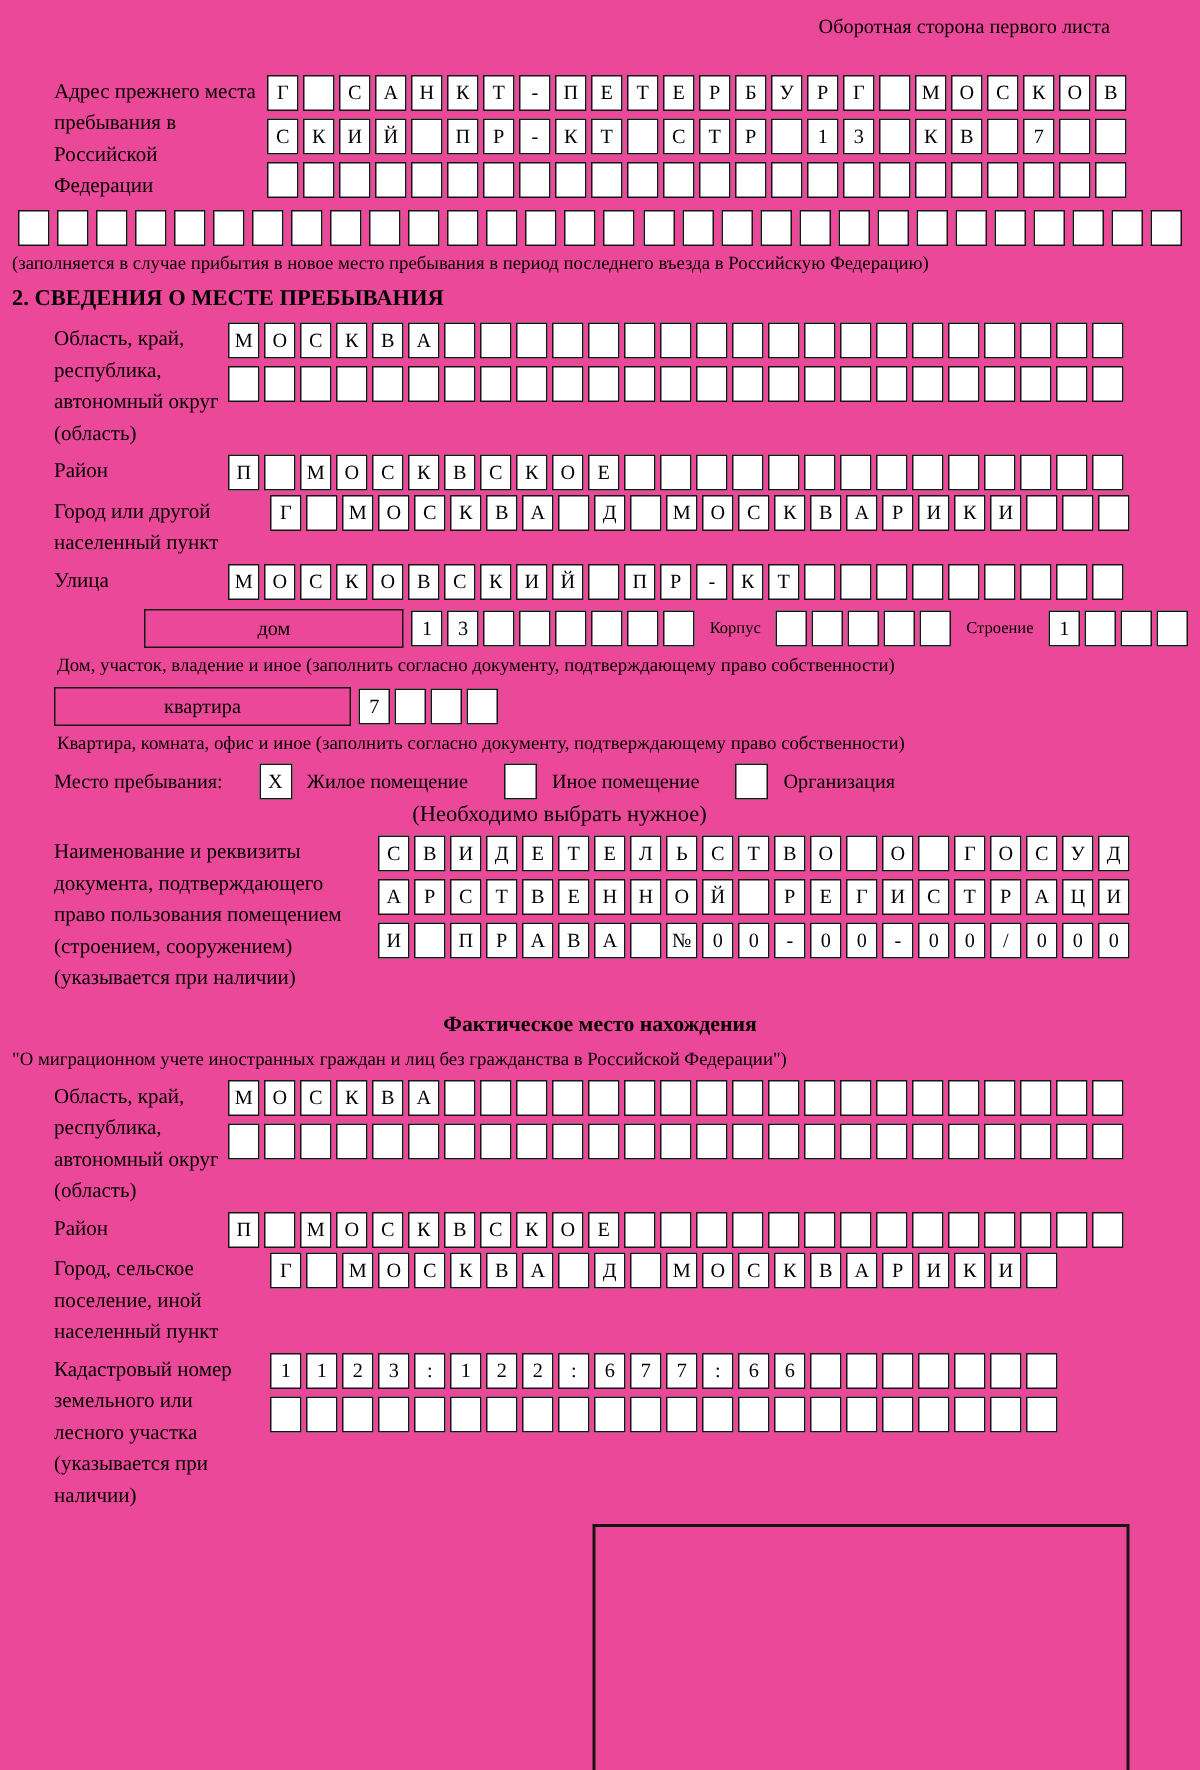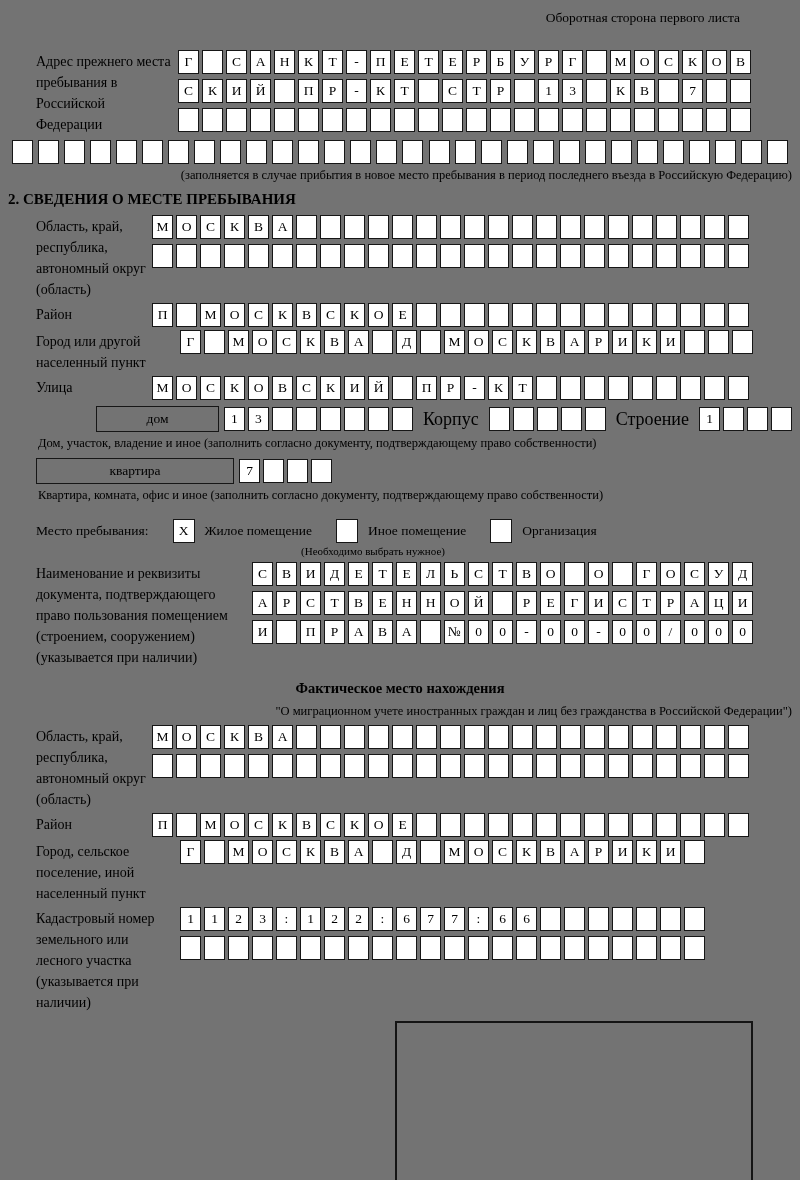--- a/index.html
+++ b/index.html
@@ -1,53 +1,53 @@
 <!DOCTYPE html>
 <html><head>
 <meta charset="utf-8">
 <style>
   * { box-sizing: border-box; }
   html,body { margin:0; padding:0; background:#ffffff; }
   body { font-family:"Liberation Serif", serif; color:#000; }
-  .page { width:800px; height:1180px; padding:10px 8px 0 8px; overflow:hidden; background:#737373; }
+  .page { width:800px; height:1180px; padding:10px 8px 0 8px; overflow:hidden; background:#ec4899; }
 
   .side-note { text-align:right; padding-right:52px; font-size:13.5px; margin-bottom:24px; }
 
   .field { display:flex; padding-left:28px; margin-bottom:3px; }
   .field-label { flex:0 0 var(--lw,142px); font-size:14px; line-height:1.5; padding-top:1px; padding-right:6px; }
   .field-rows { flex:1; }
 
   .cells { display:flex; gap:3px; }
   .cells + .cells { margin-top:5px; }
   .cell { flex:0 0 21px; width:21px; height:24px; border:1.6px solid #161616;
           display:flex; align-items:center; justify-content:center;
           font-size:13.5px; background:#fff; }
   .cells.full { justify-content:space-between; gap:0; margin:5px 4px 3px 4px; }
   .cells.full .cell { flex:0 0 21px; }
 
   .caption { font-size:12.5px; line-height:1.3; }
-  .caption.center { text-align:right; margin:2px 0 4px 0; }
+  .caption.center { text-align:left; margin:2px 0 4px 0; }
   .caption.indent { padding-left:30px; margin:2px 0 5px 0; }
 
   .section-title { text-align:left; font-weight:bold; font-size:15px; margin:8px 0 7px 0; }
   .sub-title { text-align:center; font-weight:bold; font-size:14.5px; margin:12px 0 6px 0; }
 
   .house-row, .apt-row { display:flex; align-items:center; gap:5px; margin:6px 0 3px 0; }
   .house-row { padding-left:88px; }
   .apt-row { padding-left:28px; }
   .widebox { width:198px; height:26px; border:1.6px solid #161616;
              display:flex; align-items:center; justify-content:center; font-size:13.5px; }
-  .inline-label { font-size:18px; padding:0 5px; white-space:nowrap; }
-
-  .stay-row { display:flex; align-items:center; padding-left:28px; margin-top:16px; gap:10px; }
+  .inline-label { font-size:11px; padding:0 5px; white-space:nowrap; }
+
+  .stay-row { display:flex; align-items:center; padding-left:28px; margin-top:6px; gap:10px; }
   .stay-label { font-size:13.5px; white-space:nowrap; }
   .opt { display:flex; align-items:center; gap:10px; margin-left:14px; }
   .opt-label { font-size:13.5px; white-space:nowrap; }
   .checkbox { flex:0 0 22px; width:22px; height:24px; }
-  .stay-note { text-align:center; width:320px; margin-left:205px; font-size:11px; margin-top:2px; margin-bottom:4px; }
+  .stay-note { text-align:center; width:320px; margin-left:205px; font-size:15px; margin-top:2px; margin-bottom:4px; }
 
   .doc-field { margin-top:5px; }
 
   .stamp-box { margin-left:387px; margin-top:8px; width:358px; height:176px; border:2px solid #141414; }
   .stamp-caption { margin-left:368px; width:400px; text-align:center; font-size:13px; line-height:1.45; margin-top:4px; }
 </style>
 </head>
 <body>
 
 <div class="page">

